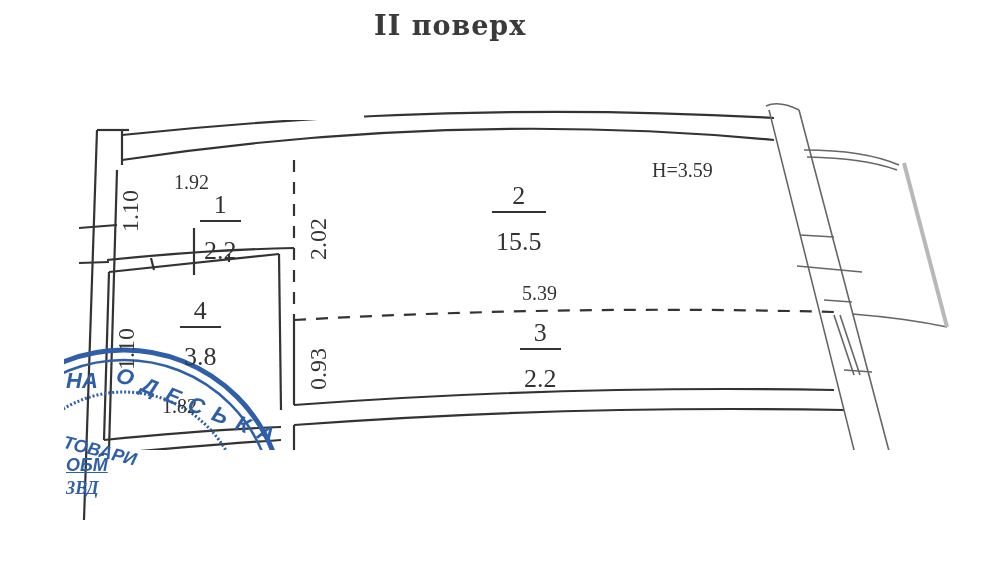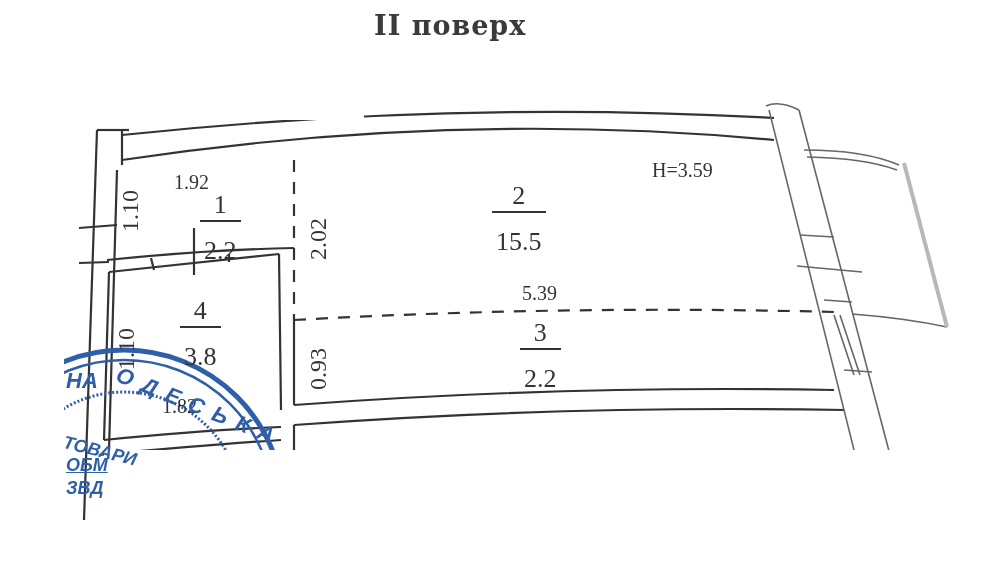--- a/index.html
+++ b/index.html
@@ -117,14 +117,14 @@
     <span class="num">4</span>
     <span class="den">3.8</span>
   </div>
   <div class="lbl" style="left:158px;top:396px;text-align:center;">1.82</div>
   <div class="lbl rot" style="left:110px;top:370px;font-size:24px;">1.10</div>
 
   <div class="stamp-text" style="left:62px;top:368px;">НА</div>
   <div class="stamp-text" style="left:118px;top:362px;transform:rotate(22deg);transform-origin:left top;letter-spacing:10px;">ОДЕСЬКА</div>
   <div class="stamp-text" style="left:62px;top:432px;transform:rotate(14deg);transform-origin:left top;font-size:18px;">ТОВАРИ</div>
   <div class="stamp-text" style="left:62px;top:455px;font-size:18px;text-decoration:underline;">ОБМ</div>
-  <div class="stamp-text" style="left:62px;top:478px;font-size:18px;">ЗВД</div>
+  <div class="stamp-text" style="left:62px;top:478px;font-size:18px;font-family:Liberation Serif, serif;">ЗВД</div>
 </div>
 
 </body></html>

